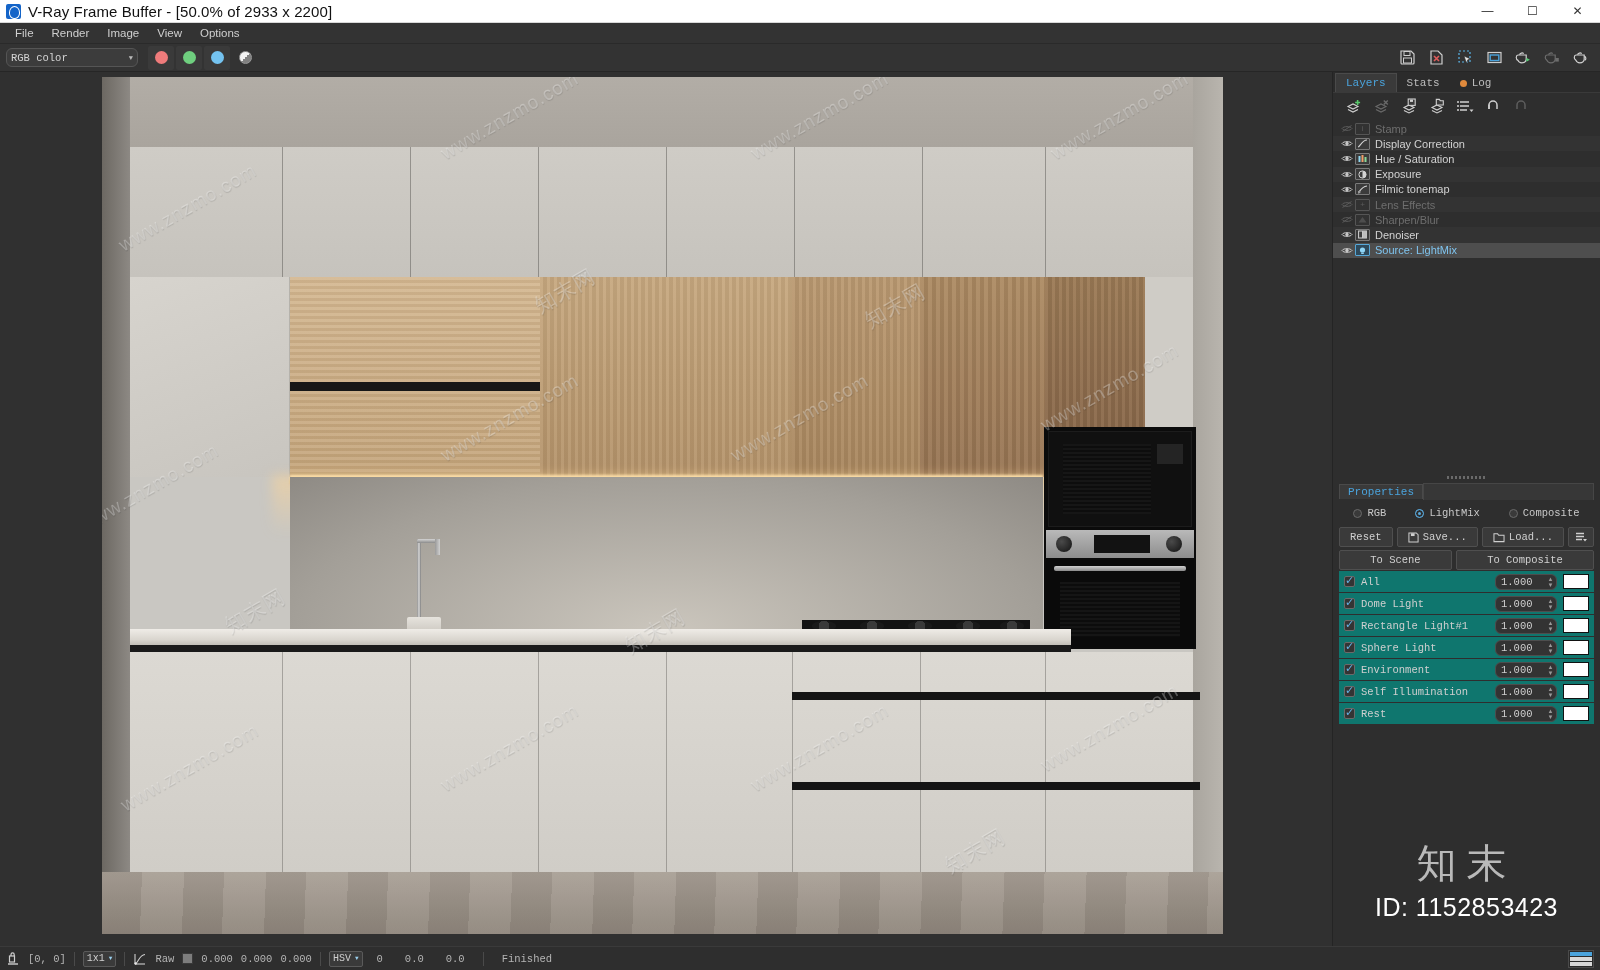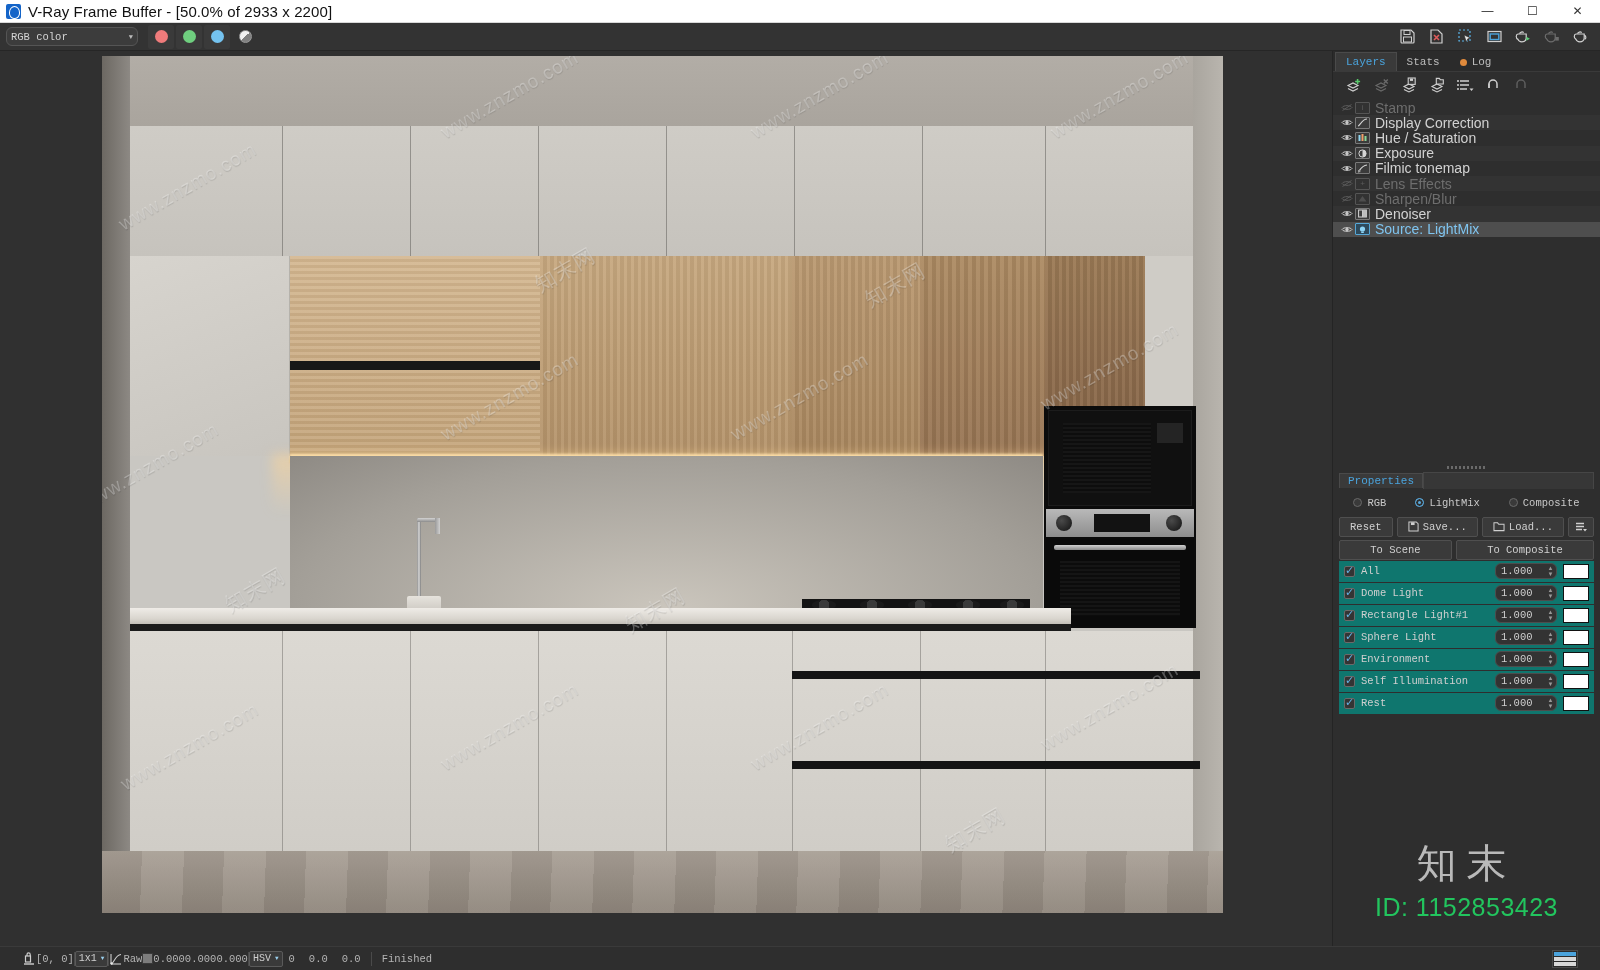--- a/index.html
+++ b/index.html
@@ -244,21 +244,21 @@
   }
   .layer-row.alt { background: #333333; }
   .layer-row.sel { background: #4e4e4e; }
   .layer-row.dim { color: #6e6e6e; }
   .eye { width: 16px; flex: 0 0 16px; display: flex; align-items: center; justify-content: center; }
   .lic { width: 15px; height: 12px; flex: 0 0 15px; margin-right: 5px;
     display: flex; align-items: center; justify-content: center;
     border: 1px solid #7a7a7a; border-radius: 1px; background: #3b3b3b; font-size: 8px; color: #cfcfcf; }
   .lic.sel-ic { border-color: #56a8d8; background: #2e4a5c; color: #6fc4ef; }
   .lic.dim-ic { border-color: #555; color: #5a5a5a; background: #323232; }
-  .layer-name { font-size: 14px; }
+  .layer-name { font-size: 11px; }
   .layer-row.sel .layer-name { color: #7fc4ef; }
 
   .layer-fill { flex: 1 1 auto; min-height: 0; }
 
   .splitter { height: 9px; background: #2e2e2e; display: flex;
     align-items: center; justify-content: center; flex: 0 0 9px; }
   .splitter .grip { width: 40px; height: 3px;
     background: repeating-linear-gradient(90deg,#6a6a6a 0 2px, transparent 2px 4px); }
 
   
@@ -302,26 +302,26 @@
     font-family: "Liberation Mono", monospace; }
   .spin .arrows { width: 11px; font-size: 6px; color: #9a9a9a; line-height: 6px;
     display: flex; flex-direction: column; align-items: center; }
   .swatch { width: 26px; height: 15px; background: #ffffff; border: 1px solid #111;
     margin-right: 5px; flex: 0 0 26px; }
 
   .dock-fill { flex: 1 1 auto; min-height: 0; position: relative; }
   .dock-wm { position: absolute; left: 0; right: 0; bottom: 24px; text-align: center; }
   .dock-wm .zcn { font-size: 40px; color: #b9b9b9; letter-spacing: 10px;
     font-family: "Liberation Sans", sans-serif; }
-  .dock-wm .zid { font-size: 25px; color: #22c55e; margin-top: 2px; letter-spacing: .5px; }
+  .dock-wm .zid { font-size: 25px; color: #ffffff; margin-top: 2px; letter-spacing: .5px; }
 
   
   .statusbar {
     height: 24px; background: #2e2e2e; border-top: 1px solid #3a3a3a;
-    display: flex; align-items: center; padding: 0 22px; 
+    display: flex; align-items: center; padding: 0 6px; gap: 8px;
     flex: 0 0 24px; font-family: "Liberation Mono", monospace;
   }
   .sb-txt { font-size: 10.5px; color: #b5b5b5; }
   .sb-sep { width: 1px; height: 14px; background: #4a4a4a; }
   .sb-combo {
     height: 16px; background: #3a3a3a; border: 1px solid #5a5a5a; border-radius: 2px;
     display: flex; align-items: center; padding: 0 3px; gap: 4px;
     font-size: 10px; color: #d0d0d0;
   }
   .sb-combo .arr { font-size: 6px; color: #9ad0ef; }
@@ -341,20 +341,27 @@
 
   <div class="titlebar">
     <div class="tb-icon"></div>
     <div class="tb-title">V-Ray Frame Buffer - [50.0% of 2933 x 2200]</div>
     <div class="tb-spacer"></div>
     <div class="win-btn">—</div>
     <div class="win-btn">☐</div>
     <div class="win-btn close">✕</div>
   </div>
 
+  <div class="menubar">
+    <div class="menu-item">File</div>
+    <div class="menu-item">Render</div>
+    <div class="menu-item">Image</div>
+    <div class="menu-item">View</div>
+    <div class="menu-item">Options</div>
+  </div>
 
   <div class="toolbar">
     <div class="combo">
       <span class="cv">RGB color</span>
       <span class="arr">▼</span>
     </div>
     <div class="chan-group">
       <div class="chan">
           <span class="dot r"></span>
         </div>

